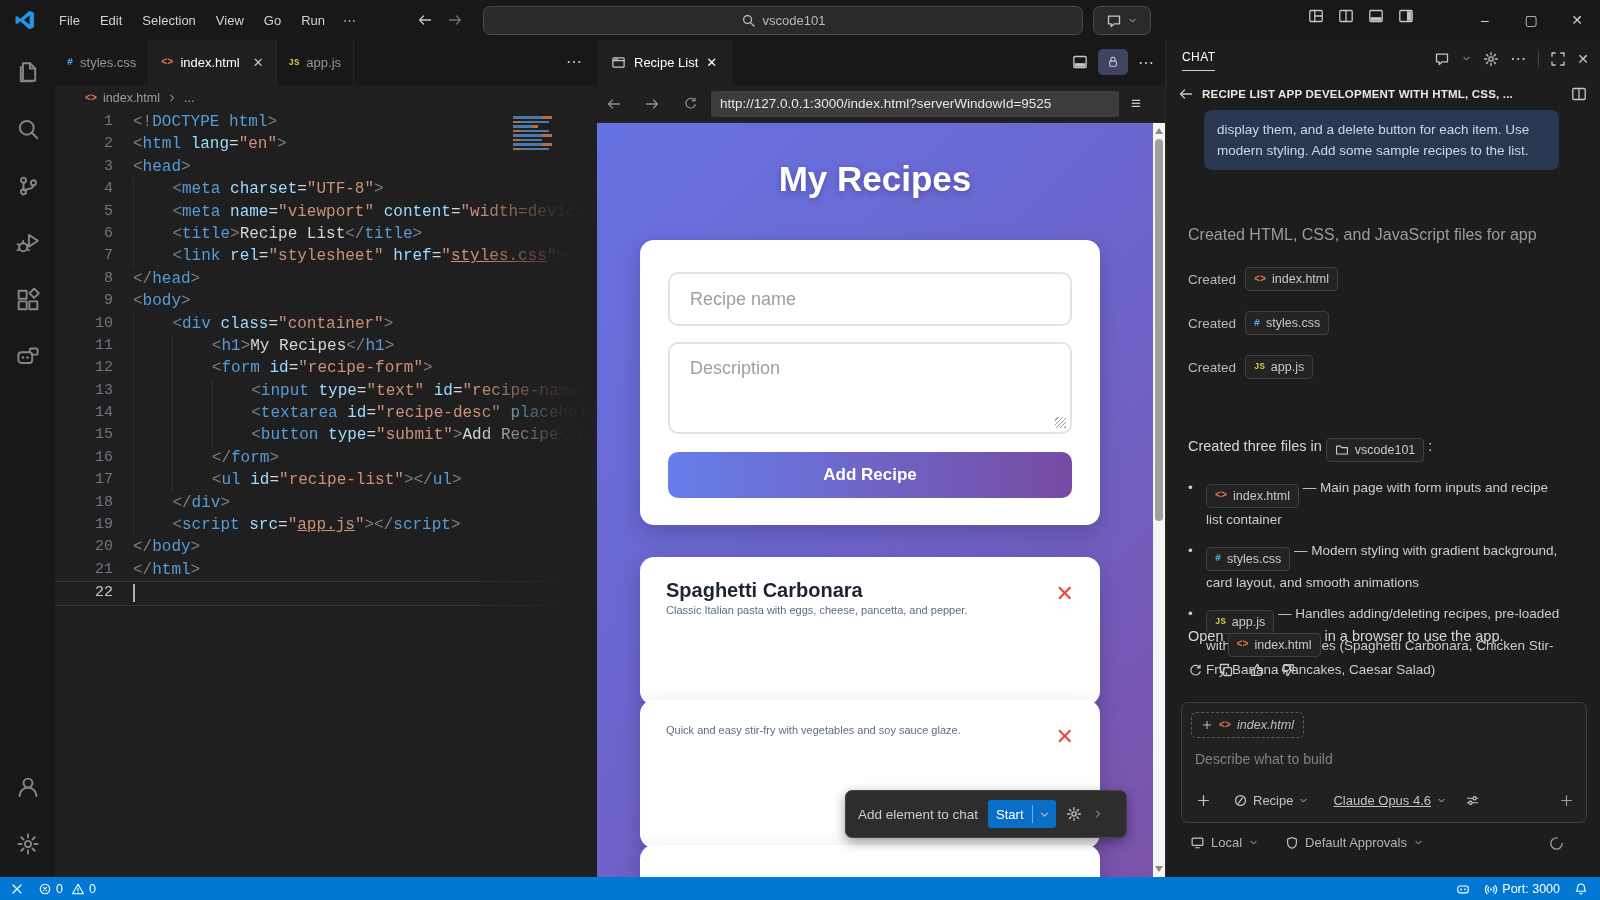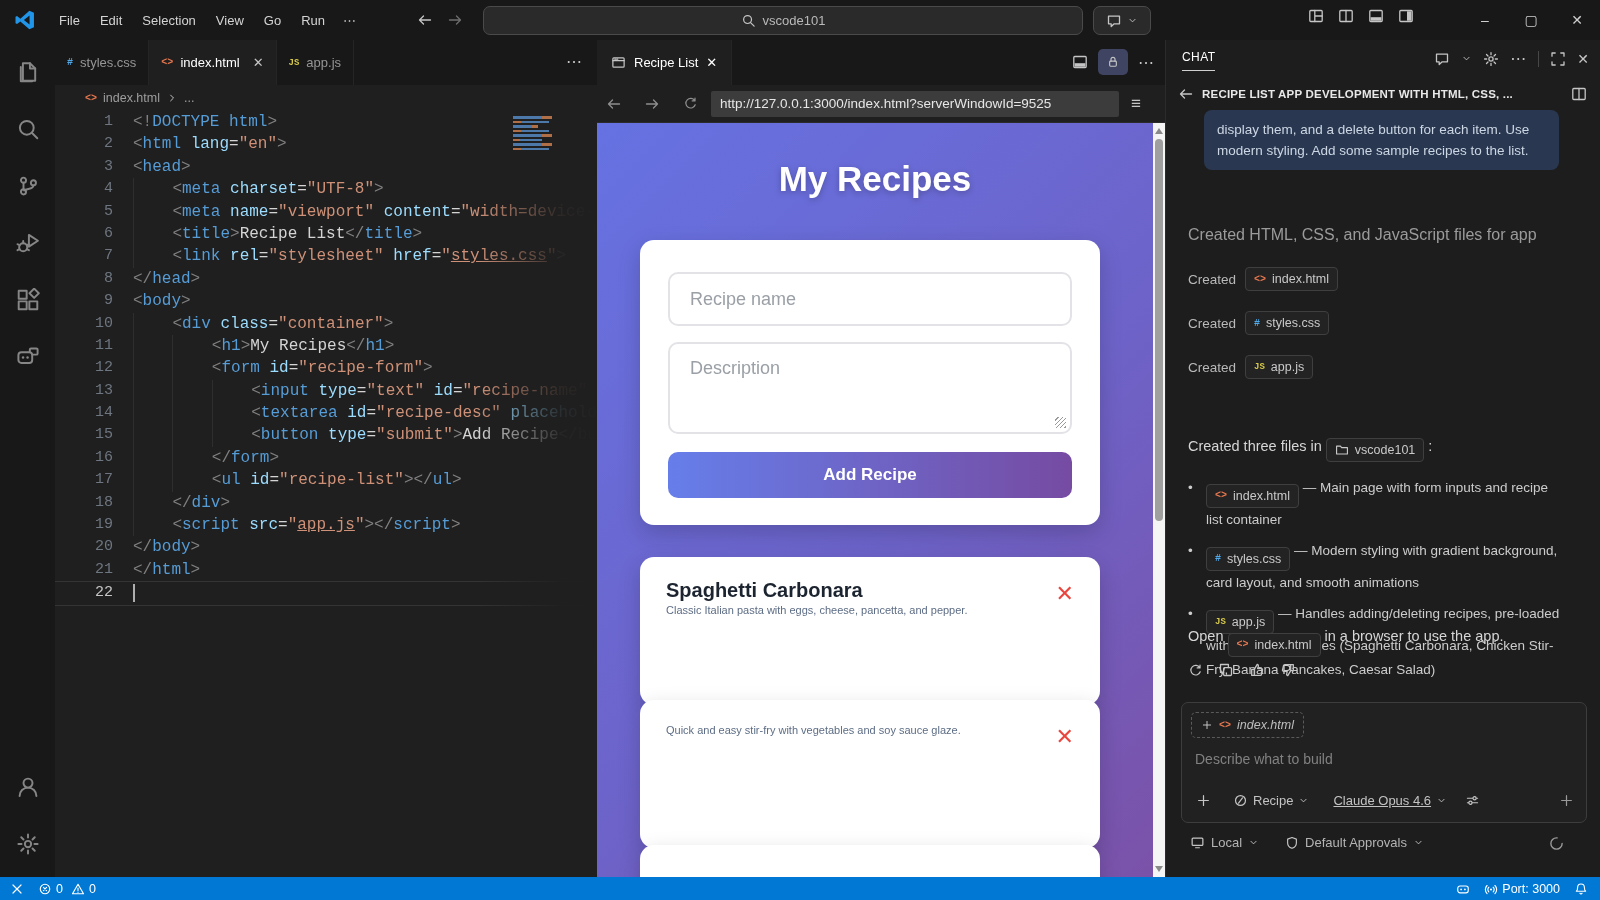--- a/index.html
+++ b/index.html
@@ -435,20 +435,43 @@
           <div class="rtitle">Spaghetti Carbonara</div>
           <span class="rdel">✕</span>
           <div class="rdesc">Classic Italian pasta with eggs, cheese, pancetta, and pepper.</div>
         </div>
         <div class="wcard rcard" style="top: 577px;">
           <span class="rdel">✕</span>
           <div class="rdesc">Quick and easy stir-fry with vegetables and soy sauce glaze.</div>
         </div>
       </div>
     <div id="card3" class="wcard"></div>
+    <div id="wv-toolbar">
+      <span class="lbl">Add element to chat</span>
+      <span id="start-btn">
+        <span class="stxt">Start</span>
+        <span class="sdiv"></span>
+        <span class="schev ic">
+            <svg viewBox="0 0 16 16" width="13" height="13" fill="none" stroke="currentColor" stroke-width="1.3" stroke-linecap="round" stroke-linejoin="round">
+              <path d="M4.2 6.2L8 10l3.8-3.8"></path>
+            </svg>
+          </span>
+      </span>
+      <span class="ic">
+          <svg viewBox="0 0 16 16" width="16" height="16" fill="none" stroke="currentColor" stroke-width="1.3" stroke-linecap="round" stroke-linejoin="round">
+            <circle cx="8" cy="8" r="2.1"></circle>
+            <path d="M8 1.6v2.1M8 12.3v2.1M1.6 8h2.1M12.3 8h2.1M3.5 3.5L5 5M11 11l1.5 1.5M12.5 3.5L11 5M5 11l-1.5 1.5"></path>
+          </svg>
+        </span>
+      <span class="ic">
+          <svg viewBox="0 0 16 16" width="12" height="12" fill="none" stroke="currentColor" stroke-width="1.3" stroke-linecap="round" stroke-linejoin="round">
+            <path d="M6.2 4.2L10 8l-3.8 3.8"></path>
+          </svg>
+        </span>
+    </div>
   </div>
   <div id="wv-scroll">
     <span id="arrow-up" class="scroll-arrow"></span>
     <div id="wv-thumb"></div>
     <span id="arrow-down" class="scroll-arrow"></span>
   </div>
 </div>
 
 <div id="chat">
   <div id="chat-head">

